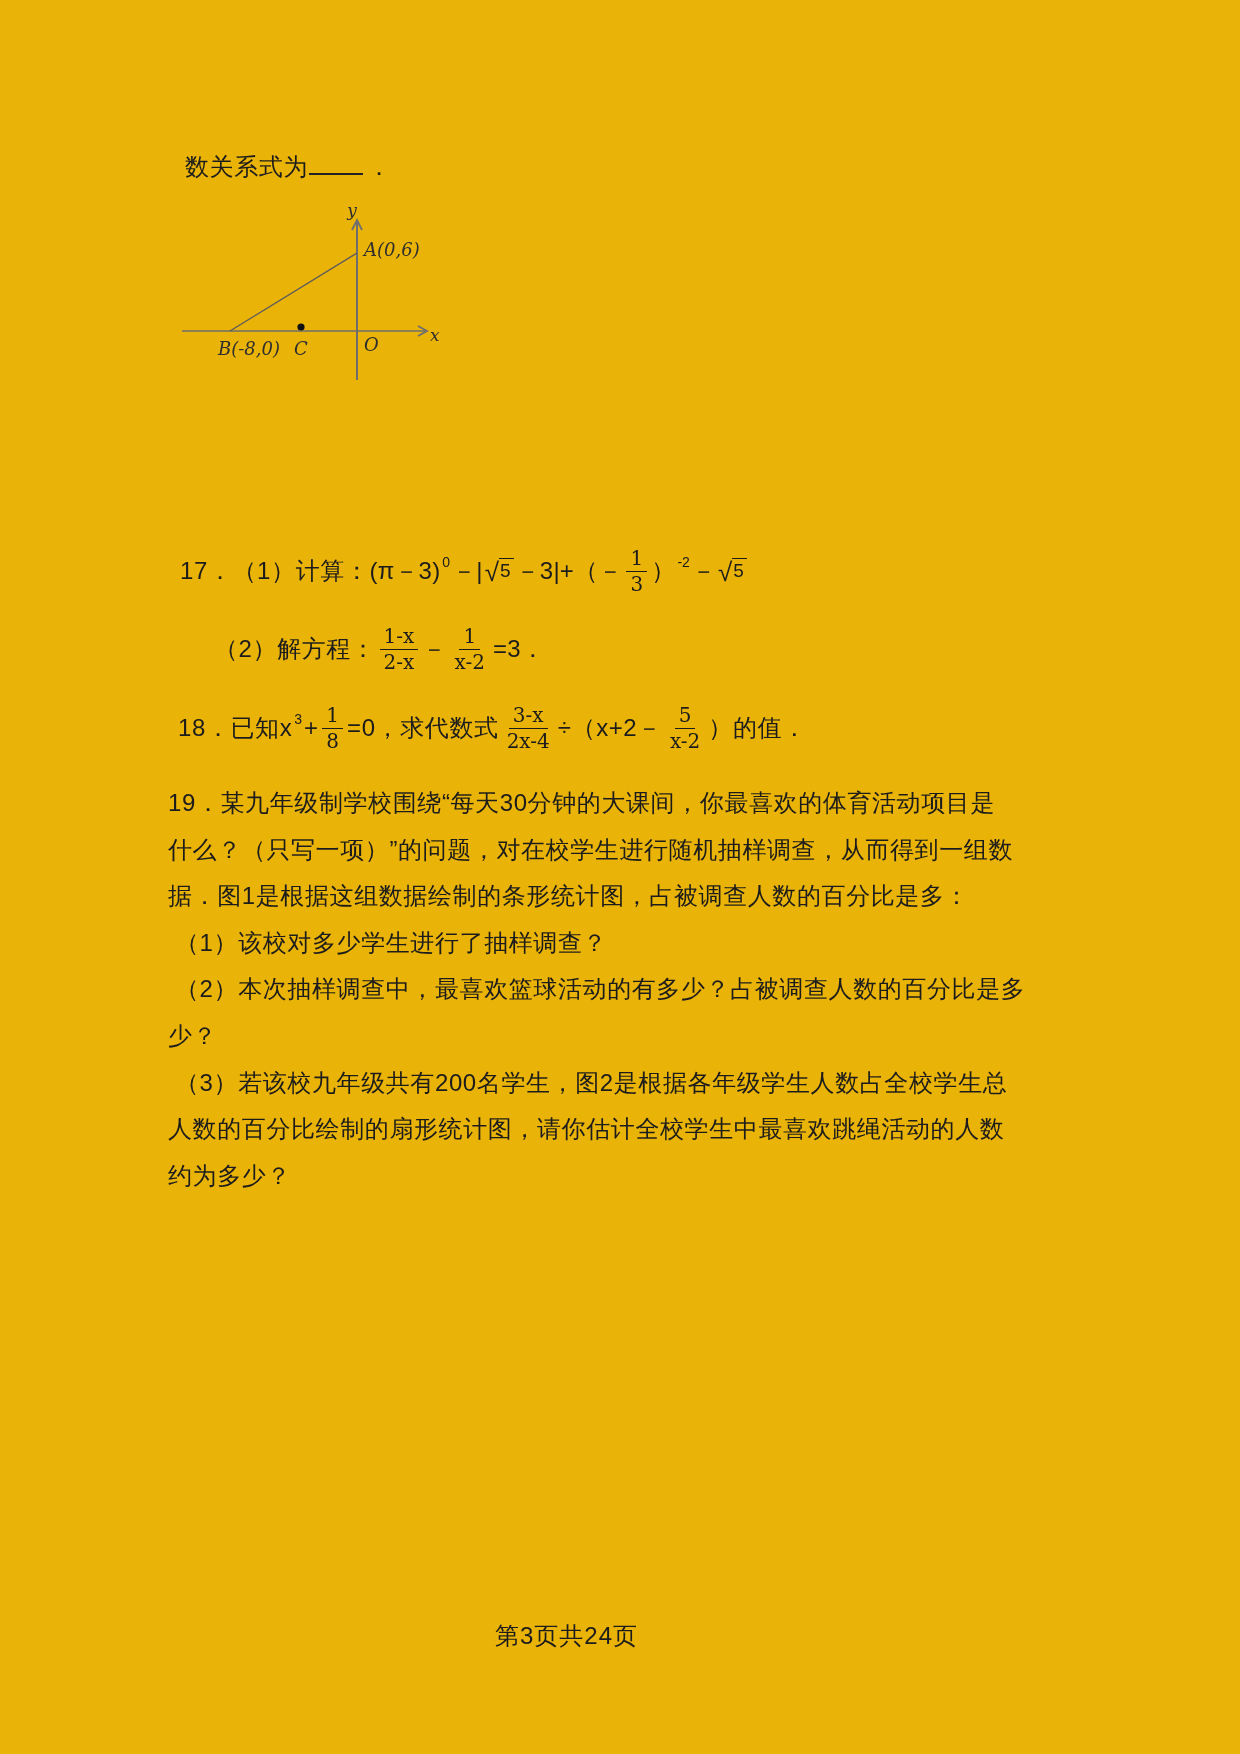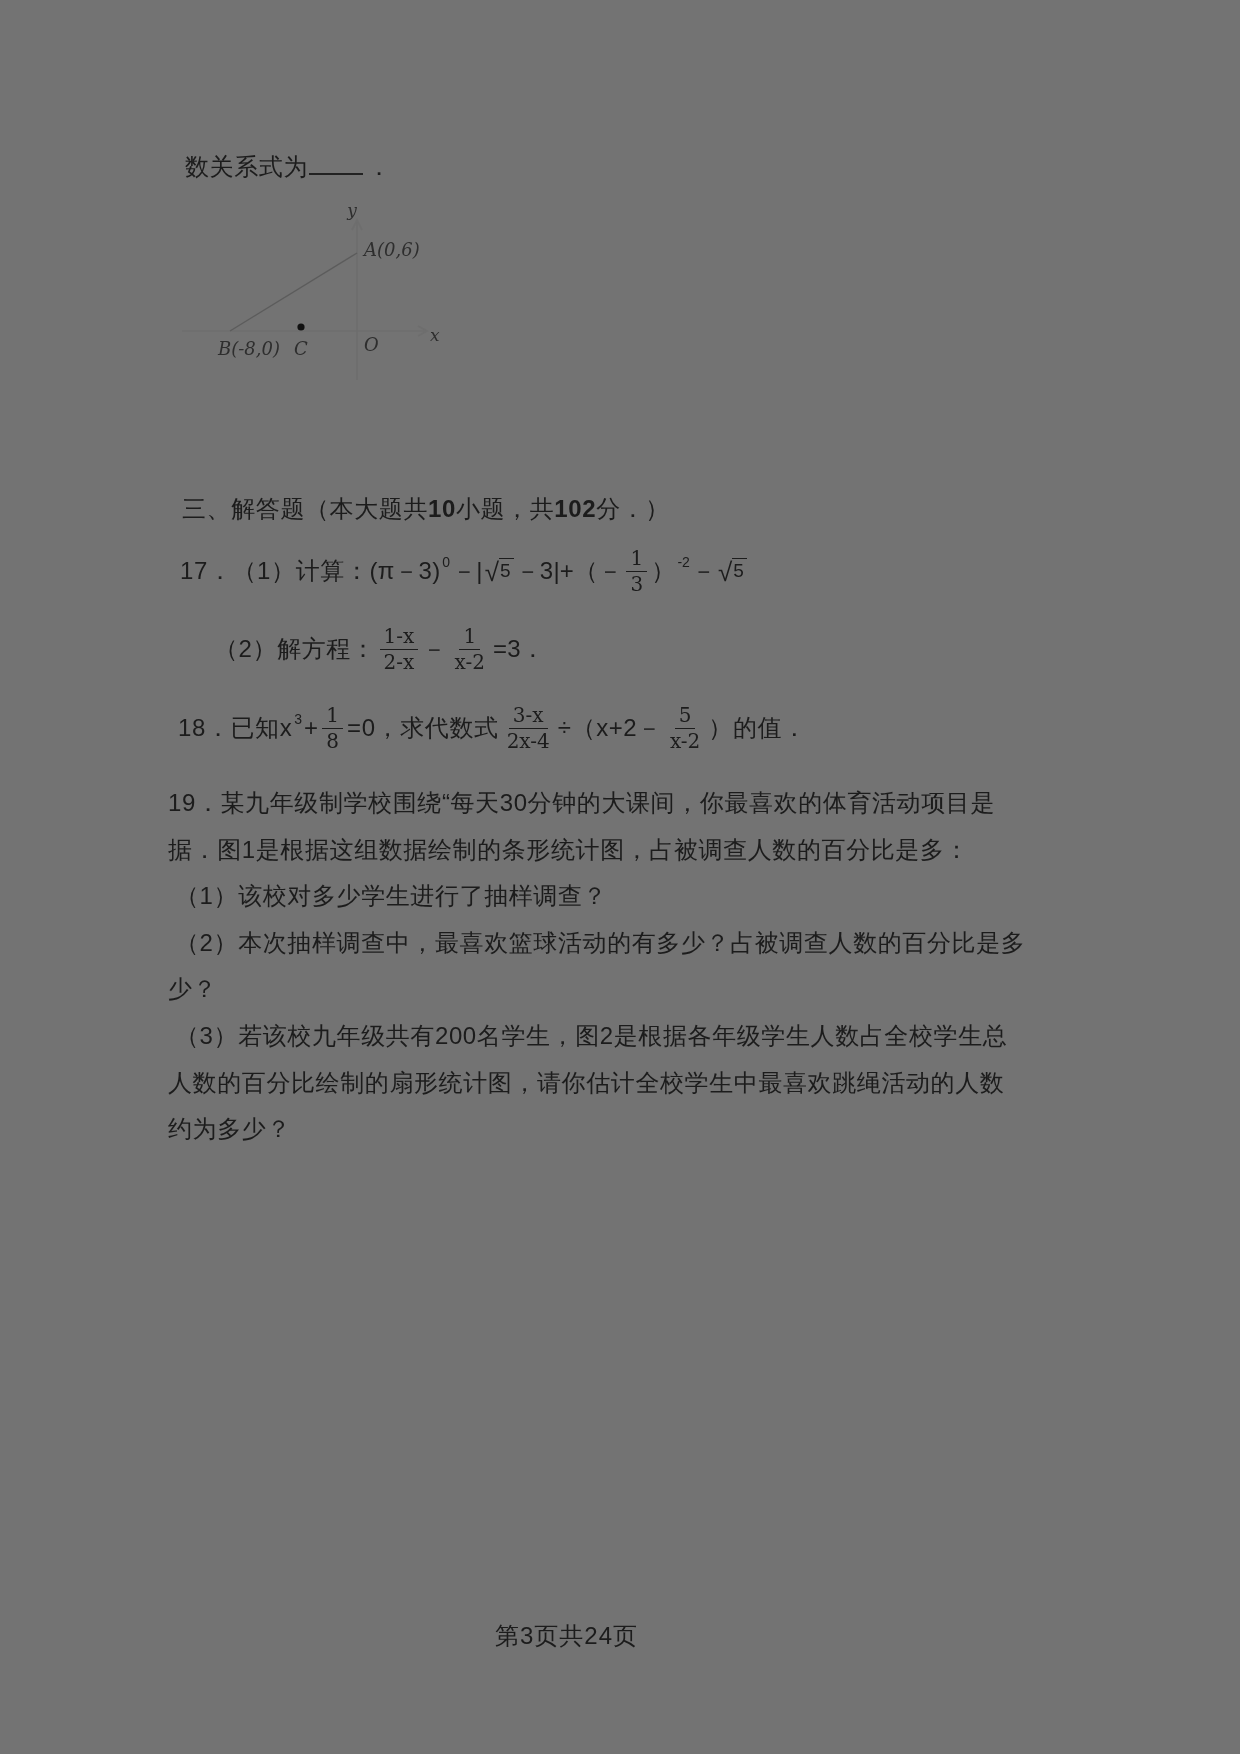--- a/index.html
+++ b/index.html
@@ -1,20 +1,20 @@
 <!DOCTYPE html>
 <html><head>
 <meta charset="utf-8">
 <style>
   html,body{margin:0;padding:0;background:#ffffff;}
   .page{
     position:relative;
     width:1240px;
     height:1754px;
-    background:#737373;
+    background:#eab308;
     font-family:"Liberation Sans","DejaVu Sans",sans-serif;
     color:#1c1c1c;
     overflow:hidden;
   }
   .abs{position:absolute;}
   .cjk{
     font-size:24px;
     letter-spacing:0.6px;
     line-height:34px;
     white-space:nowrap;
@@ -125,23 +125,20 @@
     <circle cx="123" cy="139" r="3.6" fill="#111"></circle>
 
     <text x="174" y="28" font-size="17" text-anchor="middle" class="fig-label">y</text>
     <text x="252" y="153" font-size="17" class="fig-label">x</text>
     <text x="186" y="68" font-size="18" class="fig-label">A(0,6)</text>
     <text x="71" y="167" font-size="18" text-anchor="middle" class="fig-label">B(-8,0)</text>
     <text x="123" y="167" font-size="18" text-anchor="middle" class="fig-label">C</text>
     <text x="186" y="163" font-size="18" class="fig-label">O</text>
   </svg>
 
-  <div class="abs cjk" style="left:182px;top:492px;">
-    <span>三、解答题（本大题共</span><span class="bold-num">10</span><span>小题，共</span><span class="bold-num">102</span><span>分．）</span>
-  </div>
 
   <div class="abs formula-row" style="left:180px;top:545px;height:52px;">
     <span class="t">17．（1）计算： </span>
     <span class="t math">(π－3)</span>
     <span class="sup">0</span>
     <span class="t math">－|</span>
     <span class="sqrt">
         <span class="rsign">√</span>
         <span class="rad">5</span>
       </span>
@@ -189,20 +186,21 @@
     <span class="t">÷（x+2－</span>
     <span class="frac">
         <span class="num">5</span>
         <span class="den">x-2</span>
       </span>
     <span class="t">）的值．</span>
   </div>
 
   <div class="abs" style="left:168px;top:780px;">
     <div class="cjk q19-line">19．某九年级制学校围绕“每天30分钟的大课间，你最喜欢的体育活动项目是</div>
+    <div class="cjk q19-line">什么？（只写一项）”的问题，对在校学生进行随机抽样调查，从而得到一组数</div>
     <div class="cjk q19-line">据．图1是根据这组数据绘制的条形统计图，占被调查人数的百分比是多：</div>
     <div class="cjk q19-line indent">（1）该校对多少学生进行了抽样调查？</div>
     <div class="cjk q19-line indent">（2）本次抽样调查中，最喜欢篮球活动的有多少？占被调查人数的百分比是多</div>
     <div class="cjk q19-line">少？</div>
     <div class="cjk q19-line indent">（3）若该校九年级共有200名学生，图2是根据各年级学生人数占全校学生总</div>
     <div class="cjk q19-line">人数的百分比绘制的扇形统计图，请你估计全校学生中最喜欢跳绳活动的人数</div>
     <div class="cjk q19-line">约为多少？</div>
   </div>
 
   <div class="abs footer" style="left:495px;top:1620px;">第3页共24页</div>

